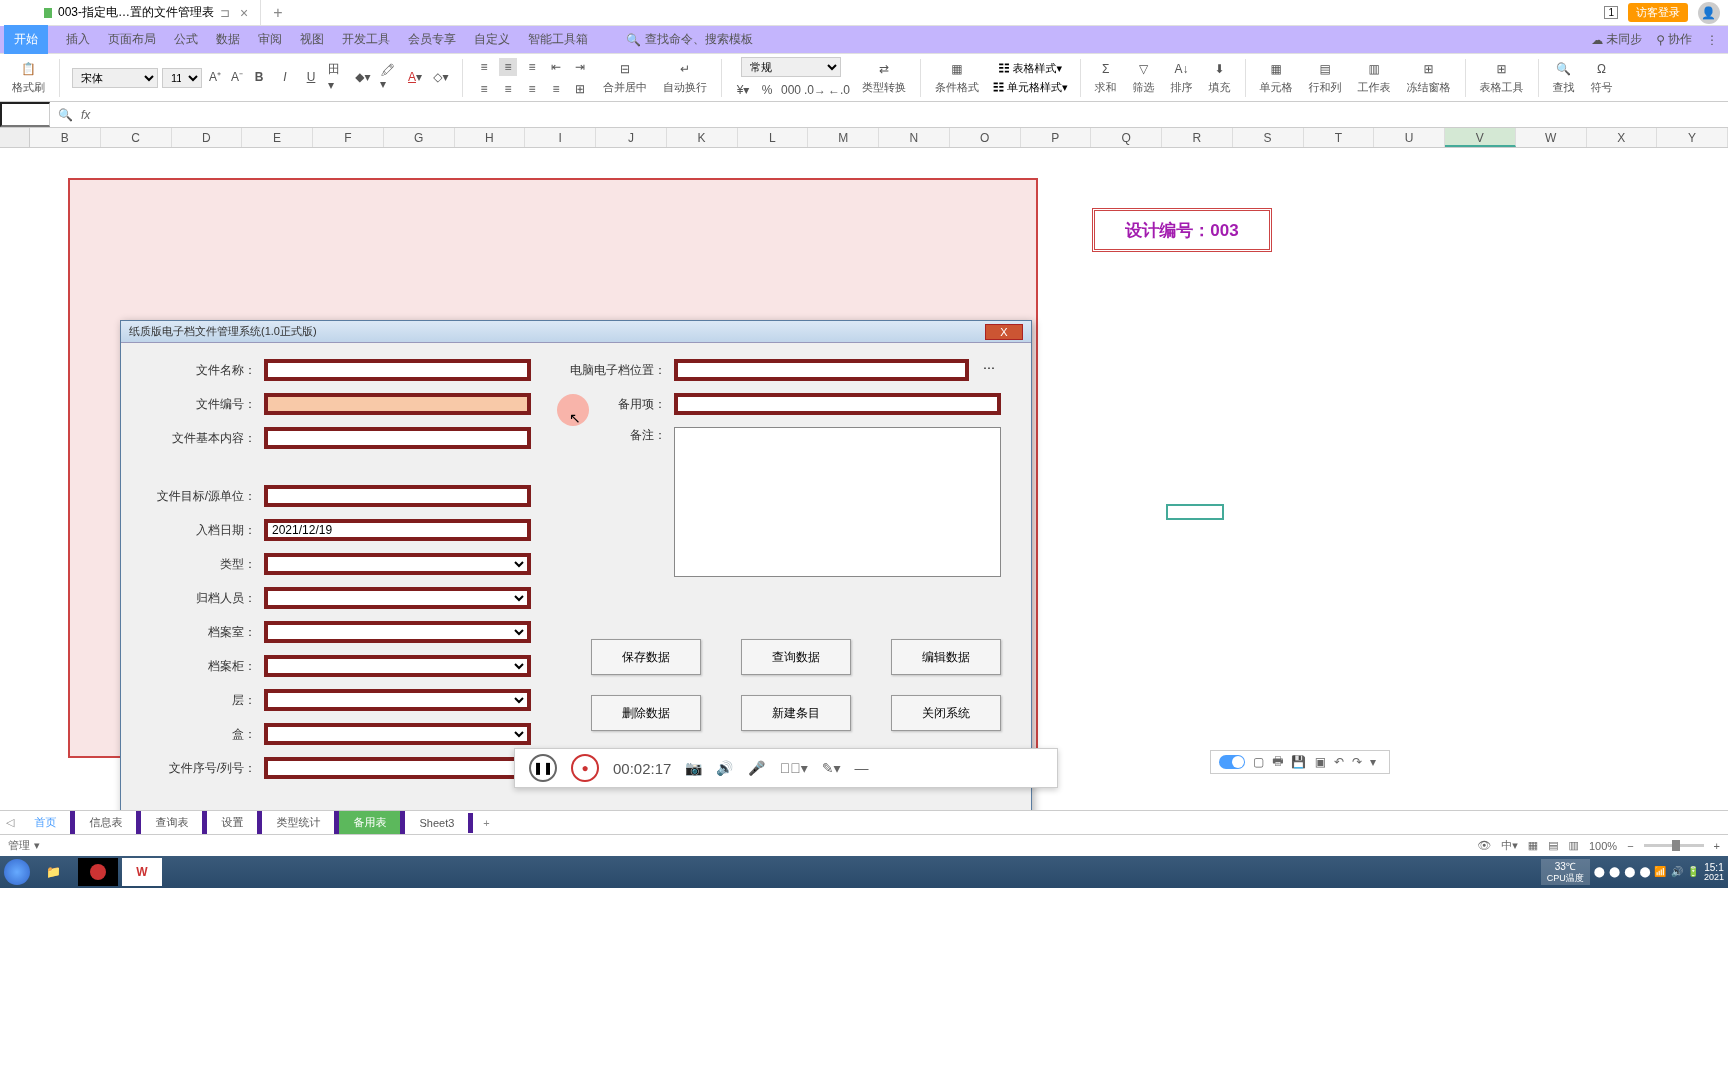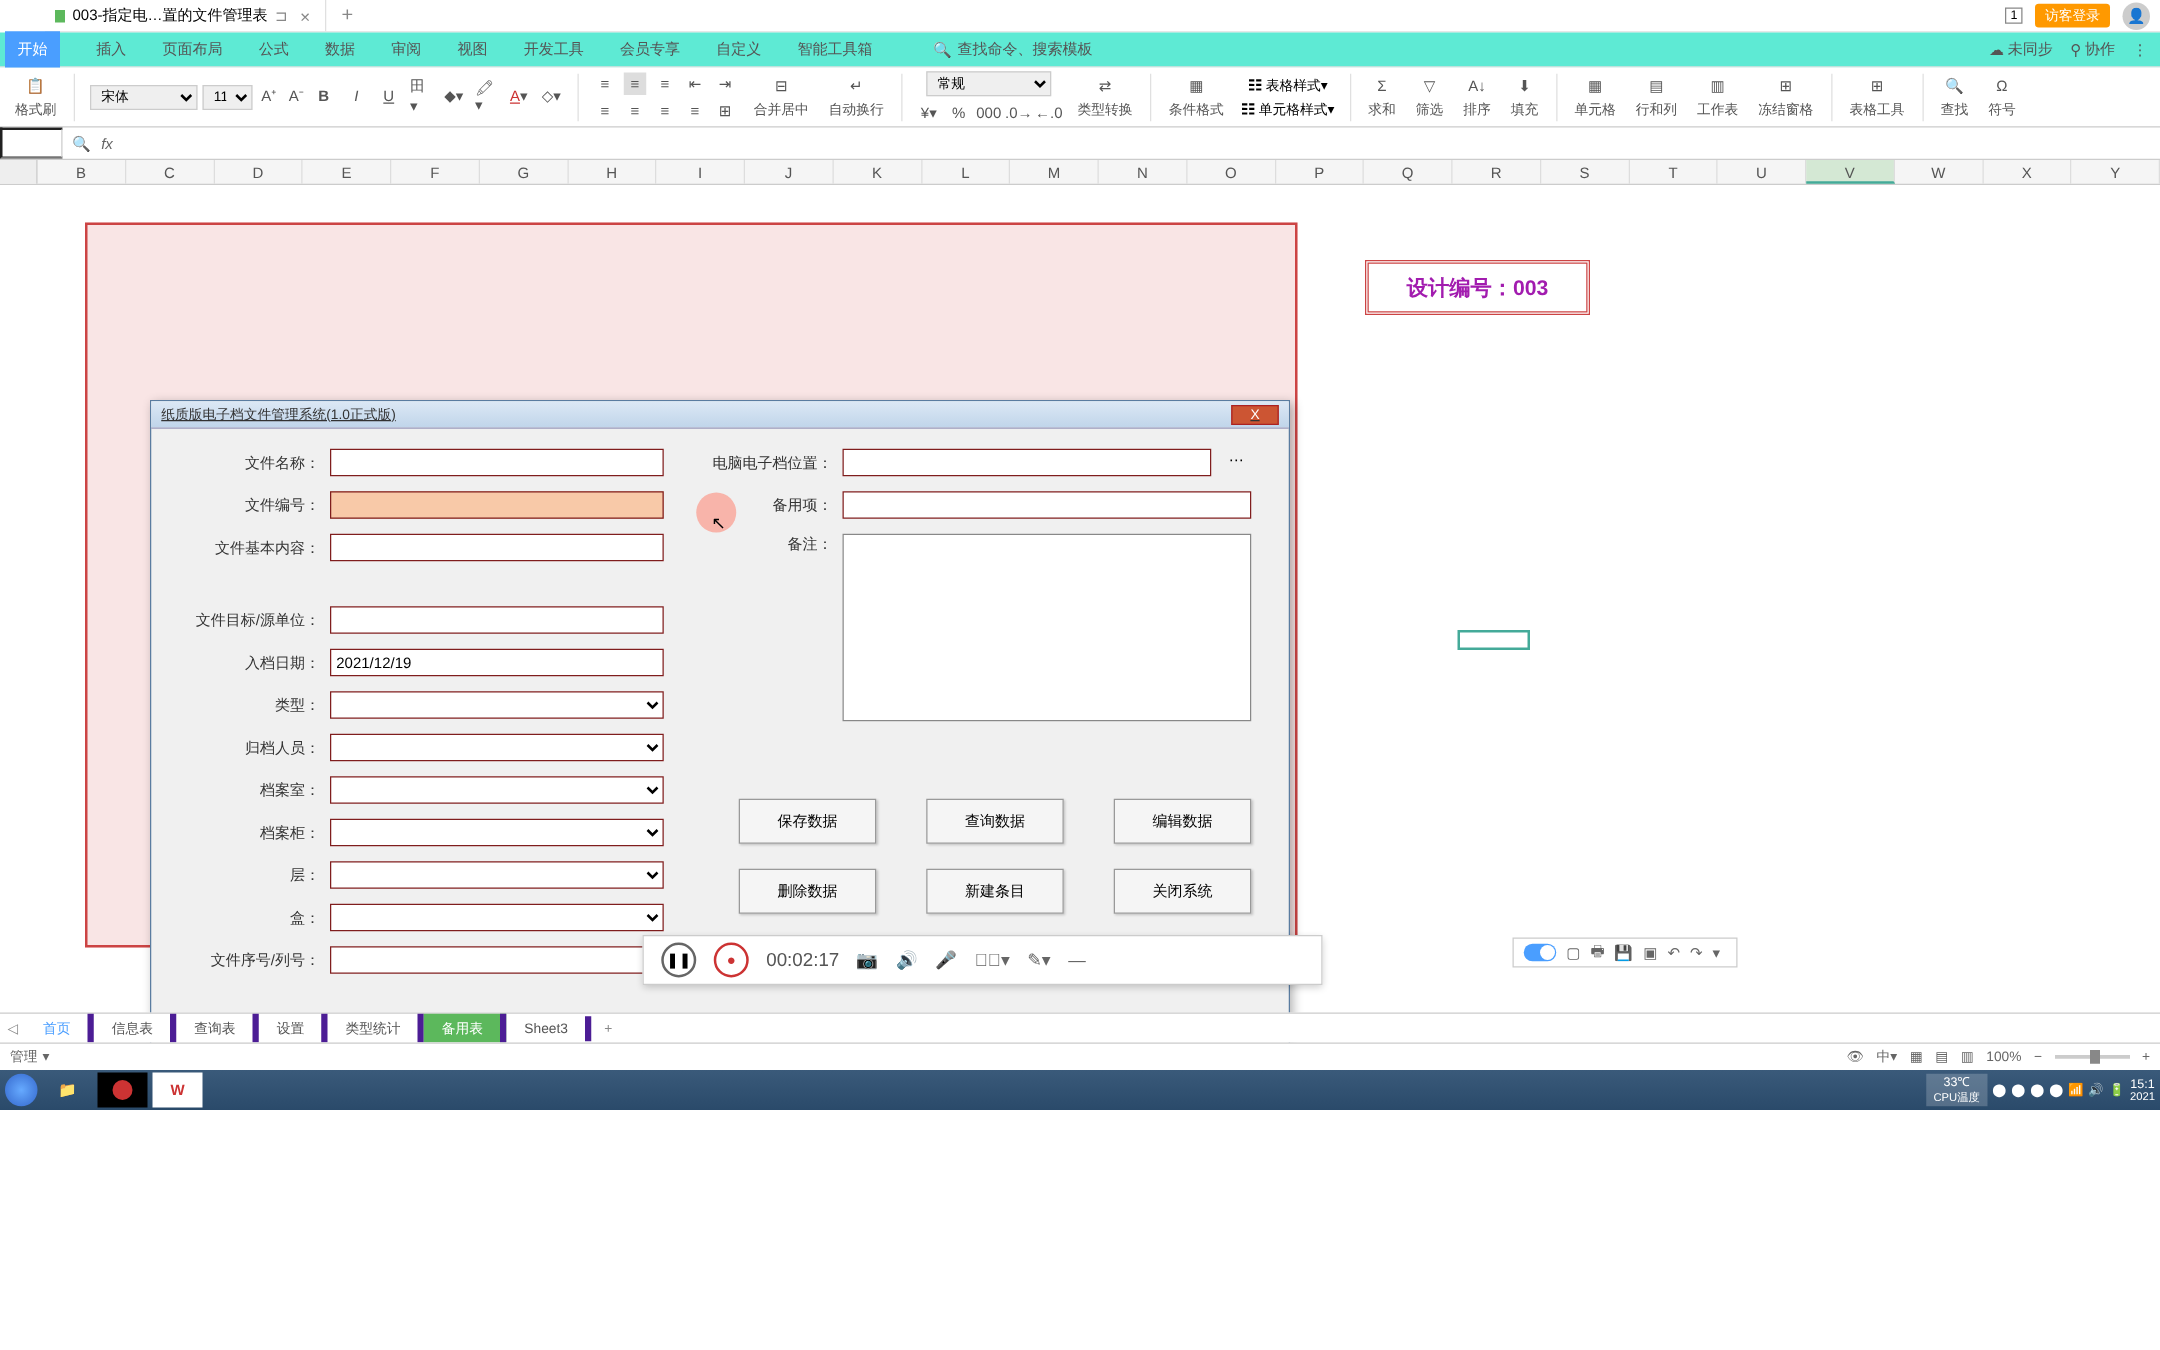--- a/index.html
+++ b/index.html
@@ -9,21 +9,21 @@
 .titlebar { height: 26px; background: #fff; display: flex; align-items: center; border-bottom: 1px solid #e0e0e0; margin-left: 36px; }
 .tab { display: flex; align-items: center; padding: 0 8px; height: 100%; border-right: 1px solid #e0e0e0; gap: 6px; }
 .tab .green-sq { width: 8px; height: 10px; background: #5cb85c; }
 .tab-close { color: #888; font-size: 14px; padding: 0 4px; }
 .tab-add { padding: 0 12px; color: #888; font-size: 16px; }
 .titlebar-right { margin-left: auto; display: flex; align-items: center; gap: 10px; padding-right: 8px; }
 .login-btn { background: #f90; color: #fff; padding: 2px 8px; border-radius: 3px; font-size: 11px; }
 .avatar { width: 22px; height: 22px; border-radius: 50%; background: #ccc; display: flex; align-items: center; justify-content: center; }
 
 
-.menubar { height: 28px; background: #5eead4; display: flex; align-items: center; padding-left: 4px; gap: 29px; border-bottom: 1px solid #e0e0e0; }
+.menubar { height: 28px; background: #c4b5fd; display: flex; align-items: center; padding-left: 4px; gap: 18px; border-bottom: 1px solid #e0e0e0; }
 .menubar span { color: #555; font-size: 12px; }
 .menubar .active { background: #4a9eff; color: #fff; padding: 6px 10px; margin: -6px 0; }
 .menubar .search-box { margin-left: 20px; color: #aaa; display: flex; align-items: center; gap: 4px; }
 .menubar-right { margin-left: auto; display: flex; gap: 14px; padding-right: 10px; color: #666; }
 .menubar-right span { display: flex; align-items: center; gap: 3px; }
 
 
 .ribbon { height: 48px; background: #fff; border-bottom: 1px solid #ccc; display: flex; align-items: center; padding: 0 6px; gap: 4px; }
 .ribbon-group { display: flex; flex-direction: column; align-items: center; padding: 0 6px; gap: 2px; }
 .ribbon-inline { display: flex; align-items: center; gap: 6px; padding: 0 4px; }
@@ -44,27 +44,27 @@
 .col-hdr.sel { background: #d4e8d4; border-bottom: 2px solid #4a9; }
 
 
 .sheet-area { position: relative; height: 640px; background: #fff; }
 .pink-region { position: absolute; left: 68px; top: 30px; width: 970px; height: 580px; background: #f9e5e5; border: 2px solid #c44; }
 .design-badge { position: absolute; left: 1092px; top: 60px; width: 180px; height: 44px; border: 3px double #c44; display: flex; align-items: center; justify-content: center; color: #a21caf; font-size: 17px; font-weight: bold; }
 .sel-cell { position: absolute; left: 1166px; top: 356px; width: 58px; height: 16px; border: 2px solid #4a9; }
 
 
 .dialog { position: absolute; left: 120px; top: 172px; width: 912px; height: 528px; background: #f0f0f0; border: 1px solid #5a7ca0; box-shadow: 2px 2px 8px rgba(0,0,0,0.3); }
-.dlg-title { height: 22px; background: linear-gradient(#dce8f5, #c0d5ea); border-bottom: 1px solid #99b; padding: 0 8px; display: flex; align-items: center; font-size: 11px; color: #333; text-decoration: underline; }
+.dlg-title { height: 22px; background: linear-gradient(#dce8f5, #c0d5ea); border-bottom: 1px solid #99b; padding: 0 8px; display: flex; align-items: center; font-size: 11px; color: #333; }
 .dlg-close { margin-left: auto; width: 38px; height: 16px; background: #c53; color: #fff; text-align: center; line-height: 14px; border: 1px solid #a22; }
 .dlg-body { padding: 16px 30px; display: flex; gap: 30px; }
 .form-col { flex: 1; display: flex; flex-direction: column; gap: 12px; }
 .form-row { display: flex; align-items: center; gap: 8px; }
 .form-row label { width: 105px; text-align: right; font-size: 12px; color: #333; }
-.form-row input, .form-row select { flex: 1; height: 22px; border: 1px solid #7f1d1d; background: #fff; padding: 0 4px; font-size: 12px; }
+.form-row input, .form-row select { flex: 1; height: 22px; border: 4px solid #7f1d1d; background: #fff; padding: 0 4px; font-size: 12px; }
 .form-row input.highlight { background: #f8c9a8; }
 .form-row textarea { flex: 1; height: 150px; border: 1px solid #888; background: #fff; padding: 4px; resize: none; }
 .form-row.tall { align-items: flex-start; }
 .btn-grid { display: grid; grid-template-columns: repeat(3, 110px); gap: 20px 40px; margin-top: 50px; margin-left: 30px; }
 .dlg-btn { height: 36px; background: #f5f5f5; border: 1px solid #999; font-size: 12px; box-shadow: 1px 1px 2px rgba(0,0,0,0.2); cursor: pointer; }
 .dots-btn { width: 24px; height: 18px; text-align: center; }
 
 
 .cursor-spot { position: absolute; left: 557px; top: 246px; width: 32px; height: 32px; background: rgba(255,120,100,0.5); border-radius: 50%; pointer-events: none; }
 .cursor-arrow { position: absolute; left: 569px; top: 262px; font-size: 14px; pointer-events: none; }

